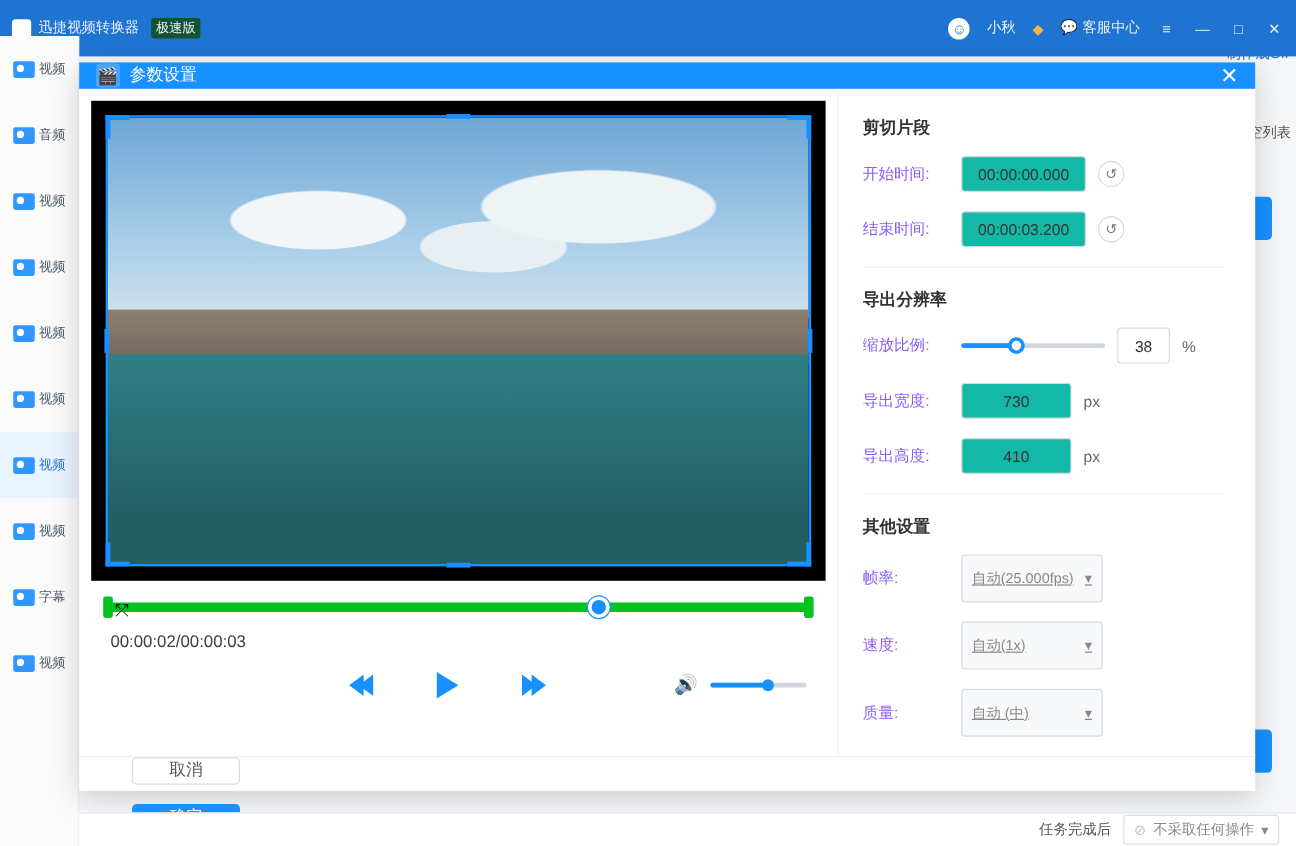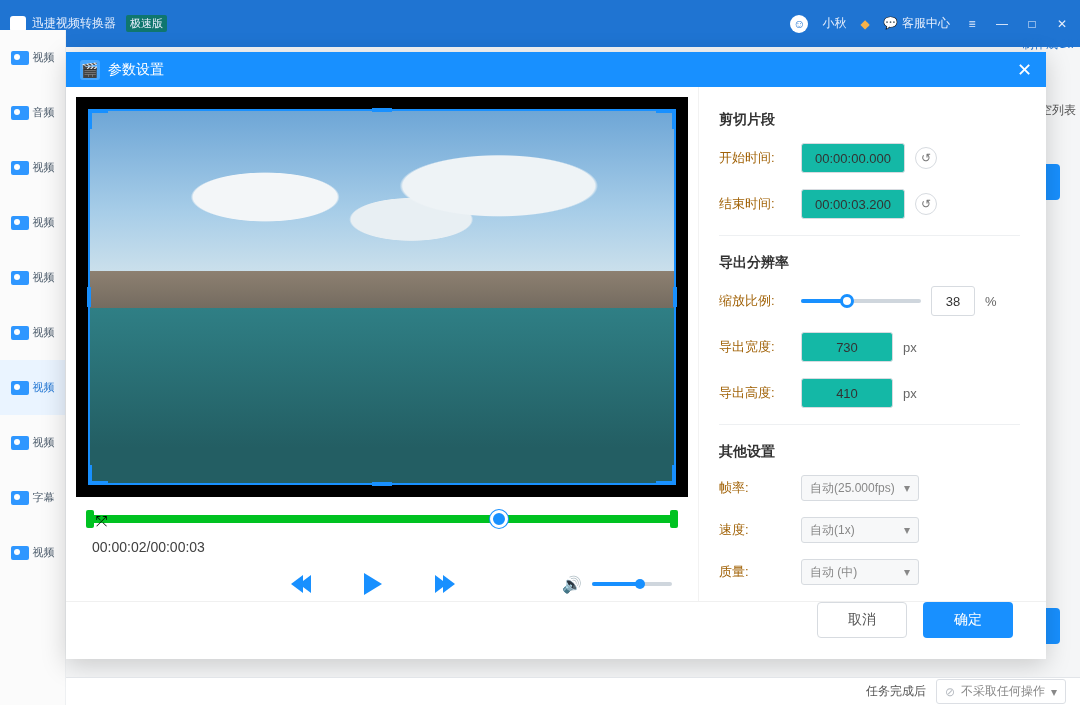--- a/index.html
+++ b/index.html
@@ -2,21 +2,21 @@
 <html><head>
 <meta charset="utf-8">
 <style>
 * { box-sizing: border-box; margin: 0; padding: 0; font-family: "Microsoft YaHei", Arial, sans-serif; }
 body { width: 1080px; height: 705px; overflow: hidden; background: #f5f6f7; position: relative; }
 
 
 .titlebar { height: 47px; background: #1f74d2; display: flex; align-items: center; padding: 0 10px; color: #e6eefc; font-size: 12px; }
 .titlebar .left { display: flex; align-items: center; gap: 6px; }
 .titlebar .logo { width: 16px; height: 16px; background: #fff; border-radius: 3px; display: inline-block; }
-.titlebar .badge { background: #0f766e; border-radius: 2px; padding: 1px 4px; font-size: 11px; margin-left: 4px; }
+.titlebar .badge { background: #14532d; border-radius: 2px; padding: 1px 4px; font-size: 11px; margin-left: 4px; }
 .titlebar .right { margin-left: auto; display: flex; align-items: center; gap: 14px; }
 .titlebar .avatar { width: 18px; height: 18px; background: #fff; border-radius: 50%; display:inline-flex; align-items:center; justify-content:center; color:#1f74d2; font-size:12px;}
 .titlebar .wbtn { width: 16px; text-align: center; cursor: default; }
 
 
 .sidebar { position: absolute; left: 0; top: 30px; bottom: 0; width: 66px; background: #fbfbfb; border-right: 1px solid #eef0f2; }
 .sidebar .item { height: 55px; display: flex; flex-direction: row; align-items: center; justify-content: center; font-size: 11px; color: #4a5a6a; gap: 4px; }
 .sidebar .item .ico { width: 18px; height: 14px; background: #2f97ff; border-radius: 2px; position: relative; }
 .sidebar .item .ico::after { content:""; position:absolute; left:3px; top:3px; width:6px;height:6px;background:#fff;border-radius:50%; }
 .sidebar .item.active { background: #eaf4ff; color:#1f74d2; }
@@ -31,21 +31,21 @@
 .bottombar { position:absolute; left:66px; right:0; bottom:0; height:28px; border-top:1px solid #e2e5e9; display:flex; align-items:center; justify-content:flex-end; padding:0 14px; font-size:12px; color:#555; gap:10px; background:#fff;}
 .bottombar .sel { border:1px solid #dcdfe4; border-radius:3px; padding:3px 8px; display:flex; align-items:center; gap:6px; color:#888; }
 .bottombar .sel .noicon { color:#b8bcc2; }
 
 
 .modal { position:absolute; left:66px; top:52px; right:34px; bottom:46px; background:#fff; box-shadow:0 6px 24px rgba(0,0,0,.18); display:flex; flex-direction:column; }
 .modal-head { height:38px; background:#1890ff; color:#fff; display:flex; align-items:center; padding:0 14px; font-size:14px; }
 .modal-head .mlogo { width:20px; height:20px; background:#47a7ff; border-radius:3px; margin-right:8px; display:inline-flex; align-items:center; justify-content:center;}
 .modal-head .close { margin-left:auto; font-size:18px; cursor:default; }
 .modal-body { flex:1; display:flex; }
-.modal-foot { height:62px; display:flex; align-items:flex-start; justify-content:flex-end; padding:0 33px; gap:16px; border-top:1px solid #f0f0f0;}
+.modal-foot { height:62px; display:flex; align-items:flex-start; justify-content:flex-end; padding:0 44px; gap:16px; border-top:1px solid #f0f0f0;flex-direction:column;}
 .btn { min-width:90px; height:36px; border-radius:4px; display:inline-flex; align-items:center; justify-content:center; font-size:14px; }
 .btn-ghost { border:1px solid #d7dbe0; color:#555; background:#fff;}
 .btn-primary { background:#1890ff; color:#fff; }
 
 
 .preview { width:632px; padding:10px 10px 0 10px; display:flex; flex-direction:column; }
 .video { position:relative; background:#000; height:400px; }
 .video .frame { position:absolute; inset:12px; border:2px solid #1890ff; }
 .video .frame .corner { position:absolute; width:20px; height:20px; }
 .video .frame .corner.tl { left:-2px; top:-2px; border-left:4px solid #1890ff; border-top:4px solid #1890ff; }
@@ -89,26 +89,26 @@
 .seek.fwd span{ border-left:12px solid #1890ff; margin-right:-4px;}
 .vol { margin-left:auto; display:flex; align-items:center; gap:10px; color:#888;}
 .volbar { width:80px; height:4px; background:#cfd6dd; border-radius:2px; position:relative;}
 .volbar .fill{ position:absolute; left:0; top:0; bottom:0; background:#1890ff; border-radius:2px;}
 .volbar .dot{ position:absolute; top:50%; transform:translate(-50%,-50%); width:10px;height:10px;background:#1890ff;border-radius:50%;}
 
 
 .settings { flex:1; padding:20px 26px 0 20px; font-size:13px; color:#333; border-left:1px solid #f2f2f2;}
 .sect-title { font-weight:600; font-size:14px; margin-bottom:14px; margin-top:4px;}
 .row { display:flex; align-items:center; margin-bottom:16px; gap:10px;}
-.row .lbl { width:72px; color:#a16207;}
+.row .lbl { width:72px; color:#8b5cf6;}
 .row .unit { color:#666; width:24px;}
 .numbox { width:104px; height:30px; border:1px solid #d7dbe0; border-radius:3px; text-align:center; font-size:13px; color:#333; background:#14b8a6;}
 .smallbox { width:44px; height:30px; border:1px solid #d7dbe0; border-radius:3px; text-align:center; font-size:13px; color:#333; background:#fff;}
 .reseticon { width:22px;height:22px;border:1px solid #d7dbe0;border-radius:50%;display:inline-flex;align-items:center;justify-content:center;color:#777;font-size:12px;}
-.selbox { width:118px; height:26px; border:1px solid #d7dbe0; border-radius:3px; background:#f7f8f9; color:#888; display:flex; align-items:center; padding:0 8px; justify-content:space-between; font-size:12px;}
+.selbox { width:118px; height:40px; border:1px solid #d7dbe0; border-radius:3px; background:#f7f8f9; color:#888; display:flex; align-items:center; padding:0 8px; justify-content:space-between; font-size:12px;text-decoration:underline;}
 .slider { flex:1; height:4px; background:#cfd6dd; border-radius:2px; position:relative; max-width:120px;}
 .slider .fill { position:absolute; left:0; top:0; bottom:0; background:#1890ff; border-radius:2px;}
 .slider .dot { position:absolute; top:50%; transform:translate(-50%,-50%); width:14px;height:14px;background:#fff;border:3px solid #1890ff;border-radius:50%;}
 .sep { height:1px; background:#eef0f2; margin:8px 0 18px 0;}
 </style>
 </head>
 <body>
 
 <div class="titlebar">
   <div class="left">

